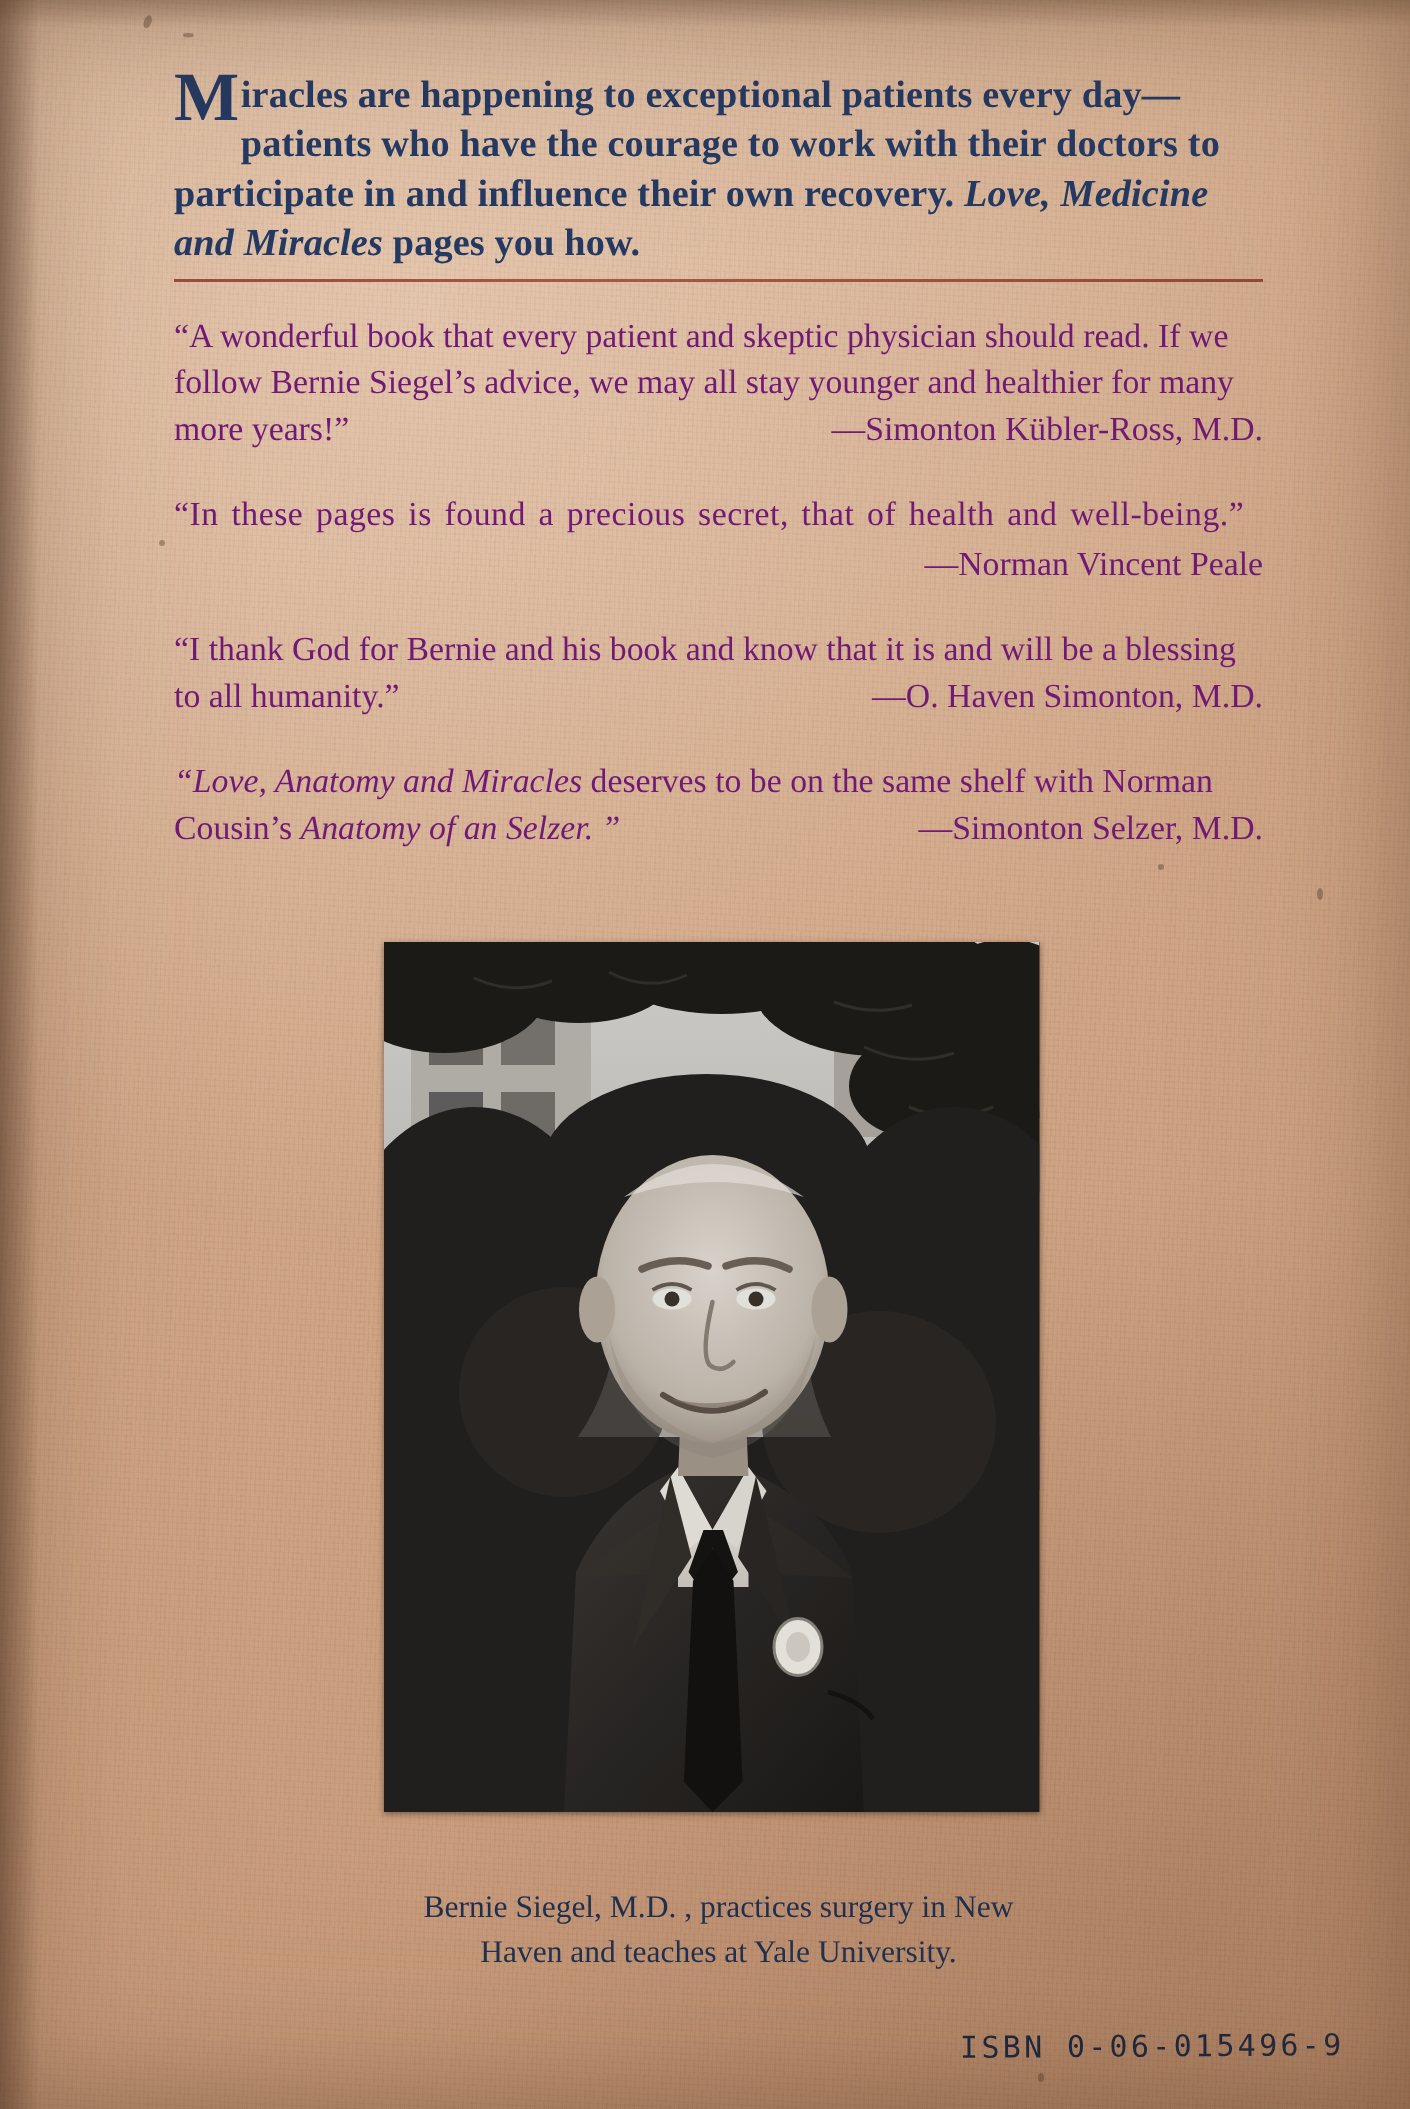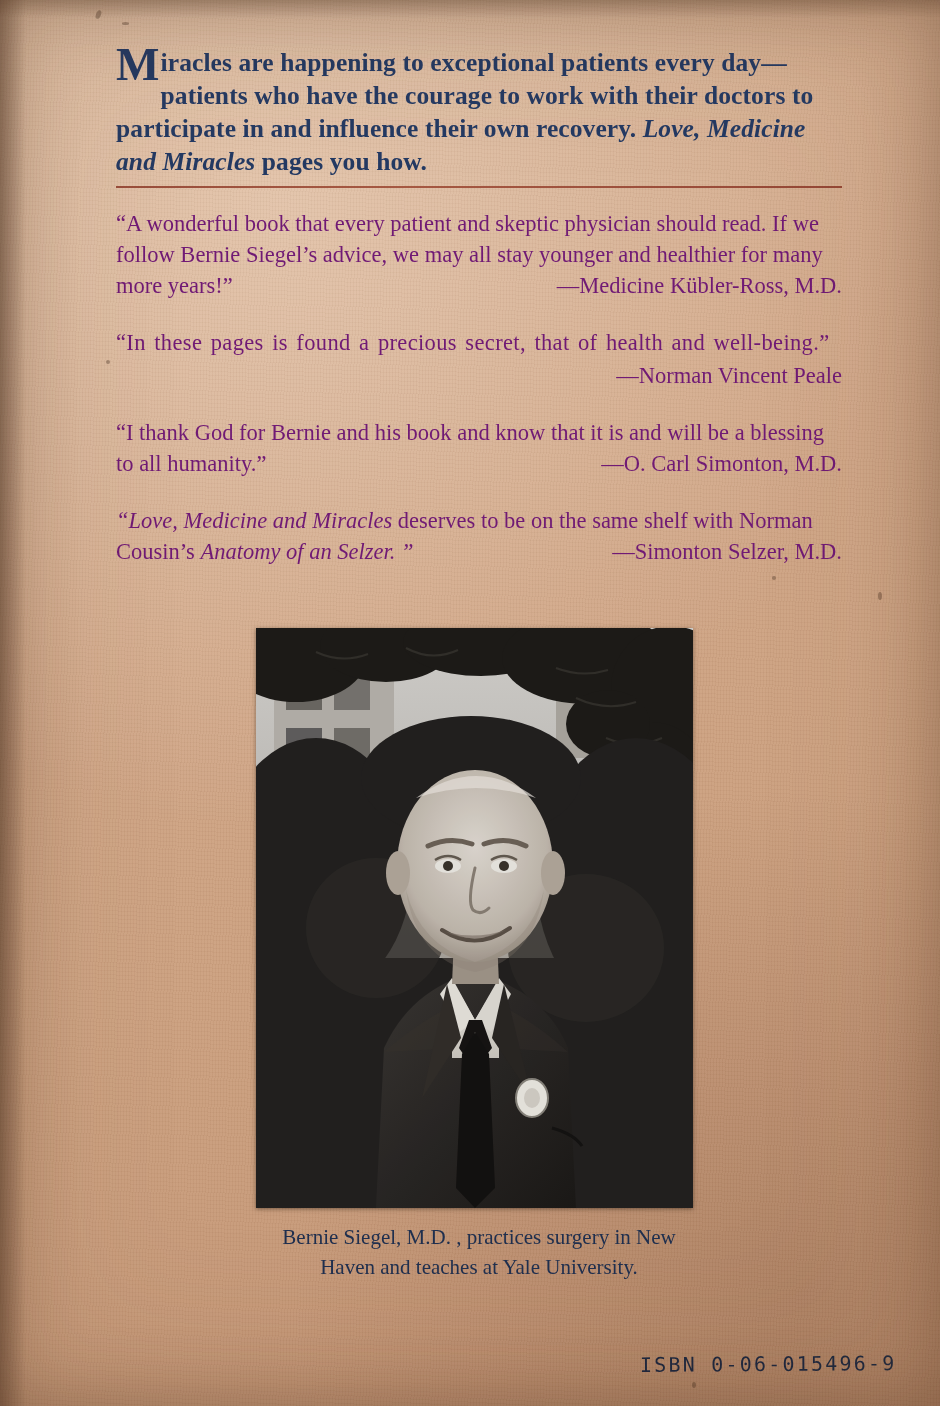--- a/index.html
+++ b/index.html
@@ -121,21 +121,21 @@
     height: 580px;
     background: #2a2724;
     box-shadow: 0 1px 4px rgba(40,25,15,.5);
     overflow: hidden;
   }
   .photo-wrap svg { display: block; }
 
   .caption {
     position: absolute;
     left: 116px;
-    top: 1222px;
+    top: 1256px;
     width: 726px;
     text-align: center;
     color: #20304f;
     font-size: 21px;
     line-height: 30px;
   }
 
   
   .isbn {
     position: absolute;
@@ -161,35 +161,35 @@
   <div class="headline">
     <span class="dropcap">M</span><span>iracles are happening to exceptional patients every day—patients who have the courage to work with their doctors to participate in and influence their own recovery. </span><i>Love, Medicine and Miracles</i><span> pages you how.</span>
   </div>
 
   <div class="rule"></div>
 
   <div class="quotes">
 
     <div class="quote q1">
       <span class="txt">“A wonderful book that every patient and skeptic physician should read. If we follow Bernie Siegel’s advice, we may all stay younger and healthier for many more years!”</span>
-      <span class="attrib">—Medicine Kübler-Ross, M.D.</span>
+      <span class="attrib">—Simonton Kübler-Ross, M.D.</span>
     </div>
 
     <div class="quote q2">
       <span class="txt spaced">“In these pages is found a precious secret, that of health and well-being.”</span>
       <span class="attrib">—Norman Vincent Peale</span>
     </div>
 
     <div class="quote q3">
       <span class="txt">“I thank God for Bernie and his book and know that it is and will be a blessing to all humanity.”</span>
-      <span class="attrib">—O. Carl Simonton, M.D.</span>
+      <span class="attrib">—O. Haven Simonton, M.D.</span>
     </div>
 
     <div class="quote q4">
-      <i>“Love, Medicine and Miracles</i><span> deserves to be on the same shelf with Norman Cousin’s </span><i>Anatomy of an Selzer. ”</i>
+      <i>“Love, Anatomy and Miracles</i><span> deserves to be on the same shelf with Norman Cousin’s </span><i>Anatomy of an Selzer. ”</i>
       <span class="attrib">—Simonton Selzer, M.D.</span>
     </div>
 
   </div>
 
   <div class="photo-wrap">
     <svg width="437" height="580" viewBox="0 0 437 580">
       <defs>
         <linearGradient id="skyg" x1="0" y1="0" x2="0" y2="1">
           <stop offset="0%" stop-color="#d8d6d2"></stop>

